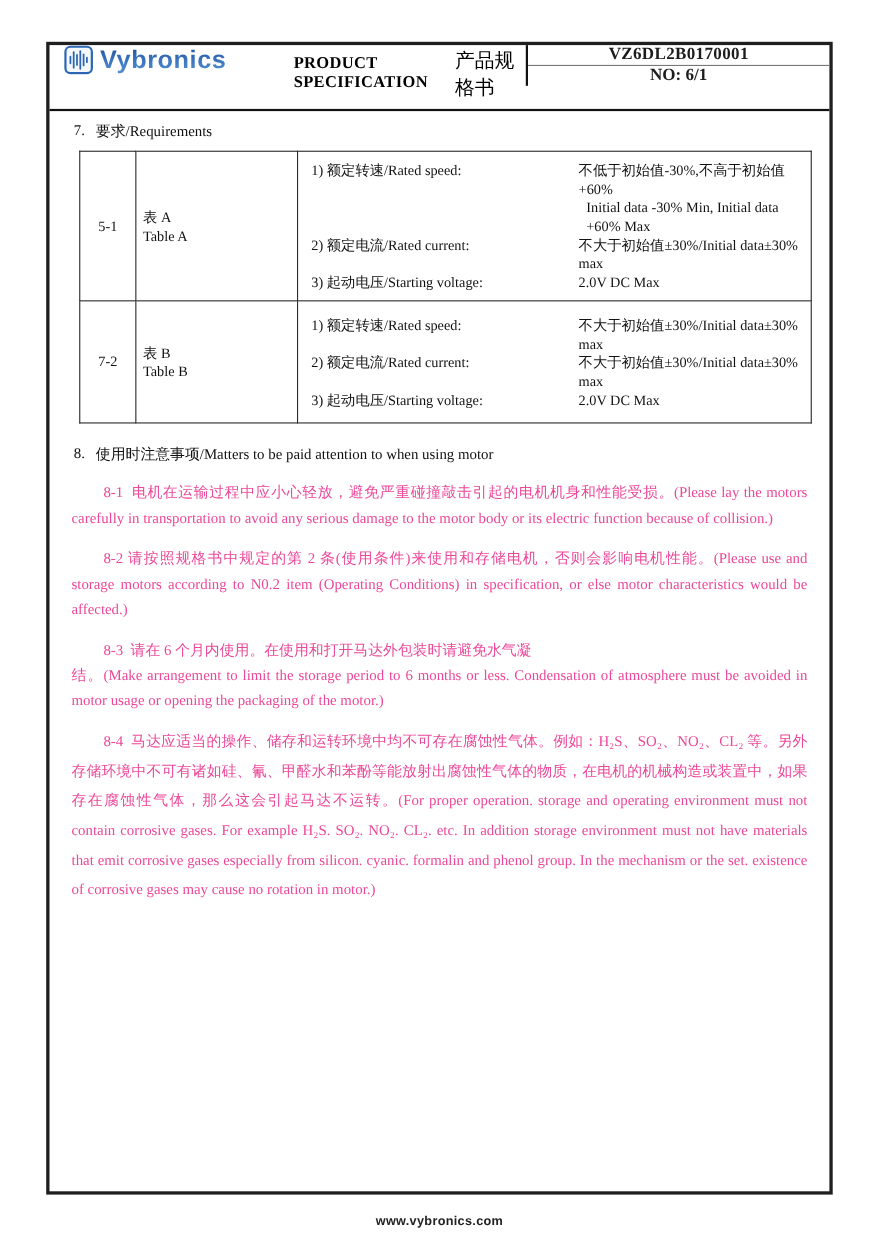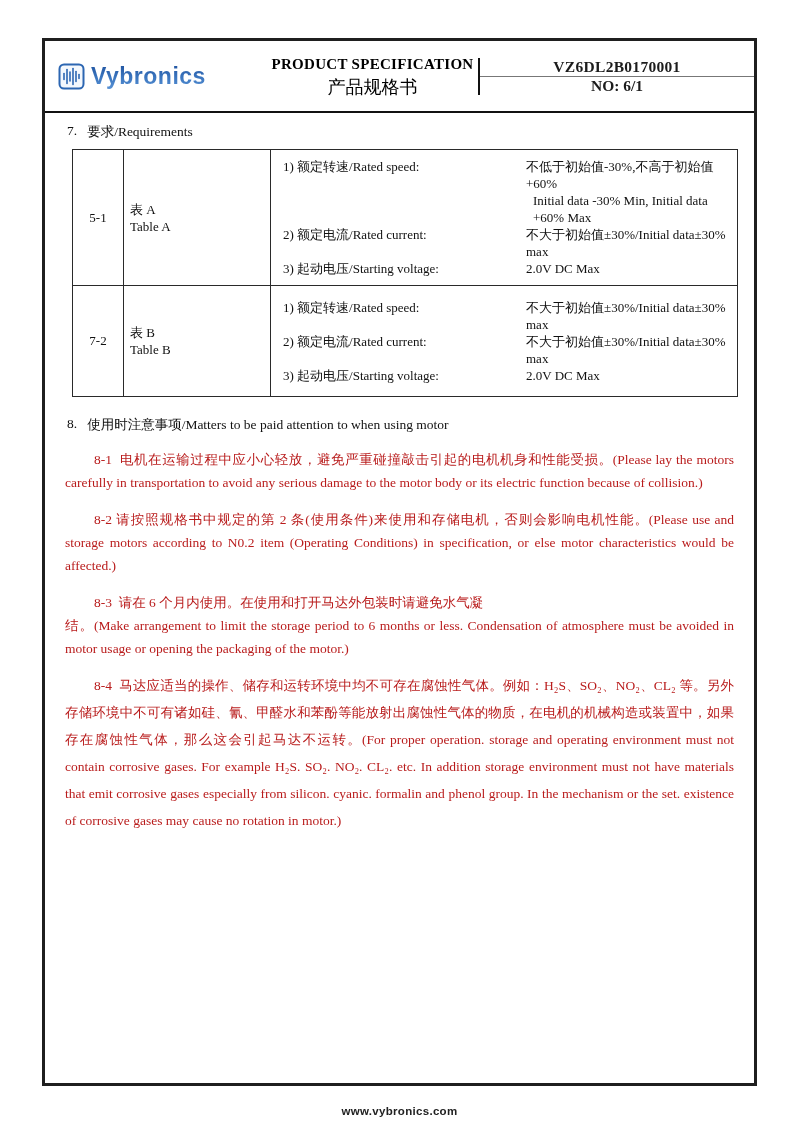--- a/index.html
+++ b/index.html
@@ -13,41 +13,41 @@
   }
   .sheet {
     position: absolute;
     left: 42px; top: 38px;
     width: 715px; height: 1048px;
     border: 3px solid #1f1f1f;
     background: #fff;
   }
   
   .header {
-    display: flex; align-items: center;
-    height: 72px;
+    display: flex; align-items: flex-start;
+    height: 60px;
     border-bottom: 2px solid #111;
   }
   .logo-box {
     width: 222px;
     display: flex; align-items: center;
     padding-left: 13px; gap: 6px;
   }
   .logo-icon { width: 27px; height: 27px; flex: 0 0 auto; }
   .logo-word {
     font-family: "Liberation Sans", "DejaVu Sans", sans-serif;
     font-weight: bold; font-size: 23px; letter-spacing: 0.5px;
     color: #2e62b0;
     background: linear-gradient(180deg, #1d4f9c 0%, #3c77c0 55%, #5a93d6 100%);
     -webkit-background-clip: text; background-clip: text;
     -webkit-text-fill-color: transparent;
   }
   .title-box {
     flex: 1;
-    display: flex; flex-direction: column;
+    display: flex; flex-direction: row;
     align-items: center; justify-content: center;
     gap: 2px; padding-top: 2px;
   }
   .title-en { font-weight: bold; font-size: 15px; letter-spacing: 0.3px; color: #000; }
   .title-zh { font-size: 18px; color: #000; }
   .doc-box {
     width: 276px;
     border-left: 2px solid #111;
     display: flex; flex-direction: column;
   }
@@ -94,21 +94,21 @@
   .req-line { display: flex; line-height: 17px; }
   .req-label { width: 243px; flex: 0 0 auto; }
   .req-val2 { padding-left: 7px; line-height: 17px; }
   
   .para {
     font-size: 13.5px; line-height: 23px;
     text-align: justify;
     text-indent: 29px;
     margin-top: 14px;
     white-space: pre-wrap;
-    color: #b91c1c;
+    color: #ec4899;
   }
   .para.tall { line-height: 27px; margin-top: 12px; }
   
   .footer {
     position: absolute;
     left: 0; top: 1105px; width: 799px;
     text-align: center;
     font-family: "Liberation Sans", "DejaVu Sans", sans-serif;
     font-weight: bold; font-size: 11.5px; color: #222;
     letter-spacing: 0.3px;

